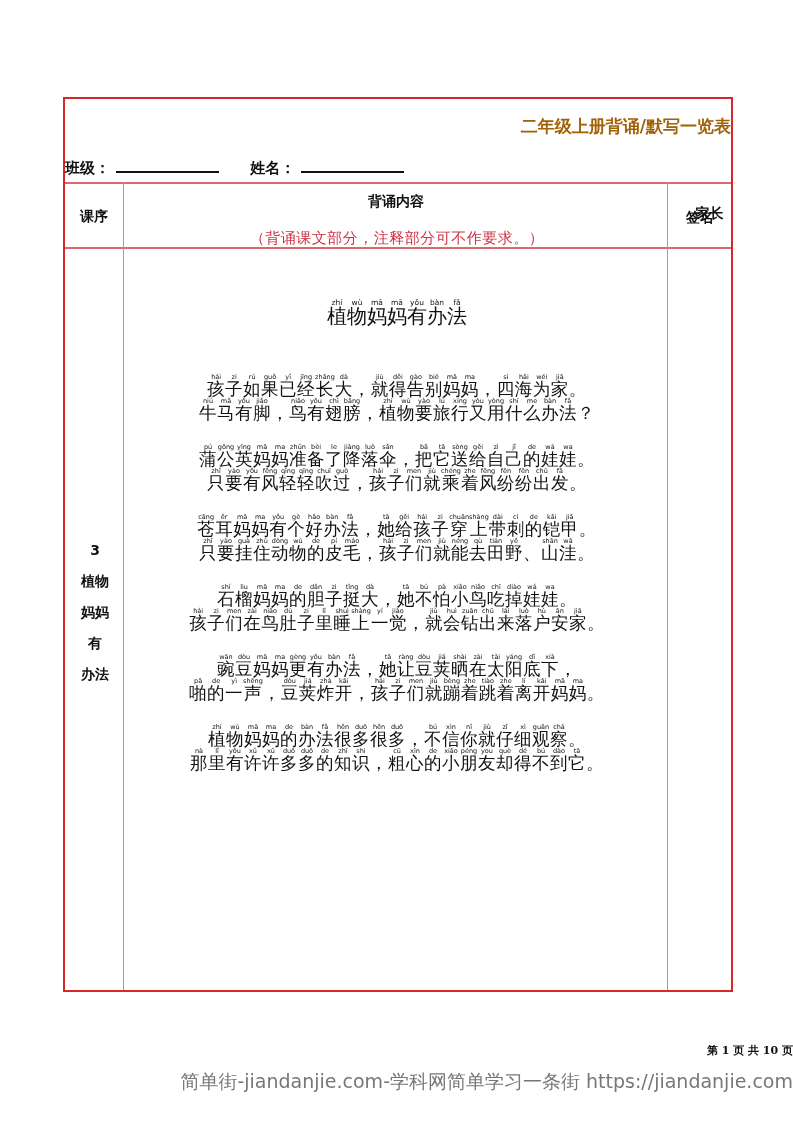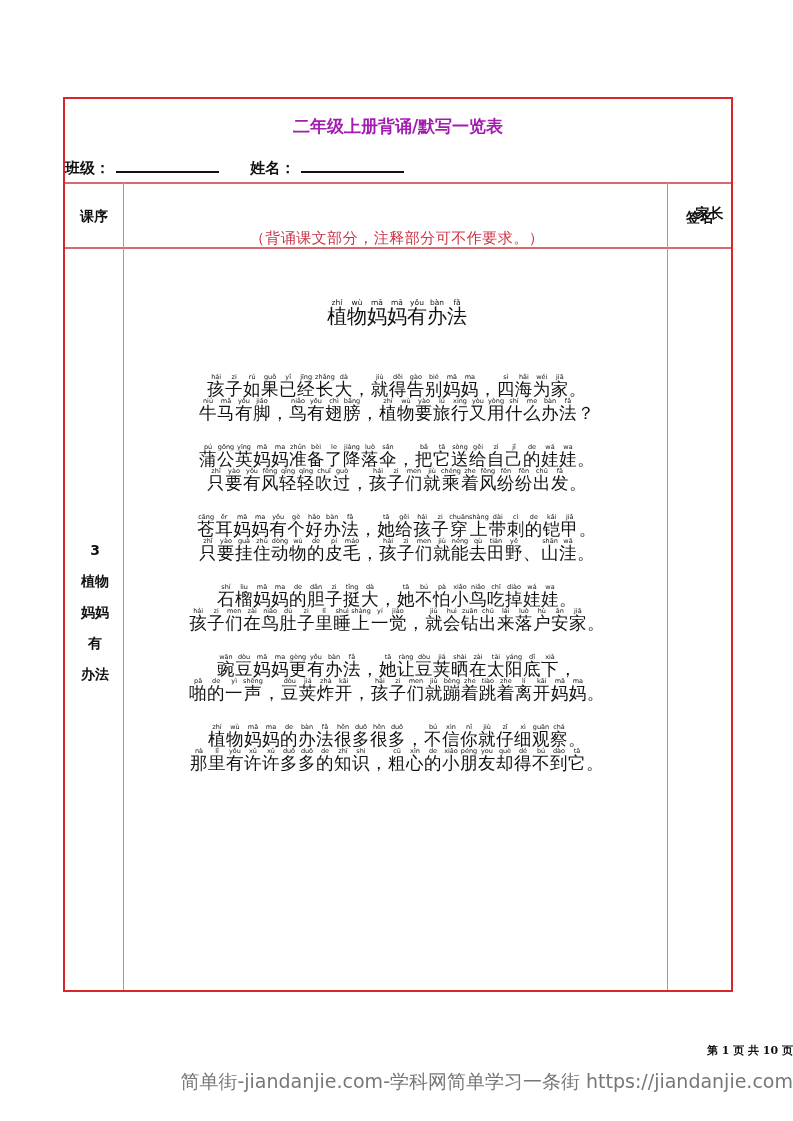--- a/index.html
+++ b/index.html
@@ -8,22 +8,22 @@
     font-family: "DejaVu Serif", "Liberation Serif", serif;
     color: #111;
   }
   .sheet {
     position: absolute; left: 63px; top: 97px; width: 670px; height: 895px;
     border: 2px solid #d8262b; box-sizing: border-box;
   }
   .hline { position: absolute; left: 0; right: 0; height: 0; border-top: 2px solid #d86a6e; }
   .vline { position: absolute; width: 0; border-left: 1.5px solid #d9868a; }
   .title {
-    position: absolute; left: 0; right: 0; top: 16px; text-align: center;
-    font-family: "DejaVu Sans", sans-serif; font-weight: bold; font-size: 17px; color: #a21caf;
+    position: absolute; left: 0; right: 0; top: 16px; text-align: right;
+    font-family: "DejaVu Sans", sans-serif; font-weight: bold; font-size: 17px; color: #a16207;
   }
   .meta-row {
     position: absolute; left: 0; right: 0; top: 58px; 
     font-family: "DejaVu Sans", sans-serif; font-weight: bold; font-size: 15px;
   }
   .meta-row .blank { display: inline-block; width: 103px; border-bottom: 2px solid #111; height: 14px; vertical-align: baseline; margin: 0 26px 0 6px; }
   .meta-row .blank.last { margin-right: 0; }
   .cell-label {
     position: absolute; text-align: center;
     font-family: "DejaVu Sans", sans-serif; font-weight: bold; font-size: 14px;
@@ -66,20 +66,21 @@
   <div class="vline" style="left:58px; top:83px; bottom:0"></div>
   <div class="vline" style="left:602px; top:83px; bottom:0"></div>
 
   <div class="title">二年级上册背诵/默写一览表</div>
   <div class="meta-row">
     <span>班级：</span><span class="blank"></span>
     <span>姓名：</span><span class="blank last"></span>
   </div>
 
   <div class="cell-label" style="left:0; width:58px; top:109px">课序</div>
+  <div class="cell-label" style="left:60px; width:542px; top:94px">背诵内容</div>
   <div class="note">（背诵课文部分，注释部分可不作要求。）</div>
   <div class="cell-label" style="left:604px; width:81px; top:106px">家长</div>
   <div class="cell-label" style="left:604px; width:62px; top:110px">签名</div>
 
   <div class="lesson-col">
     <div>3</div>
     <div>植物</div>
     <div>妈妈</div>
     <div>有</div>
     <div>办法</div>

